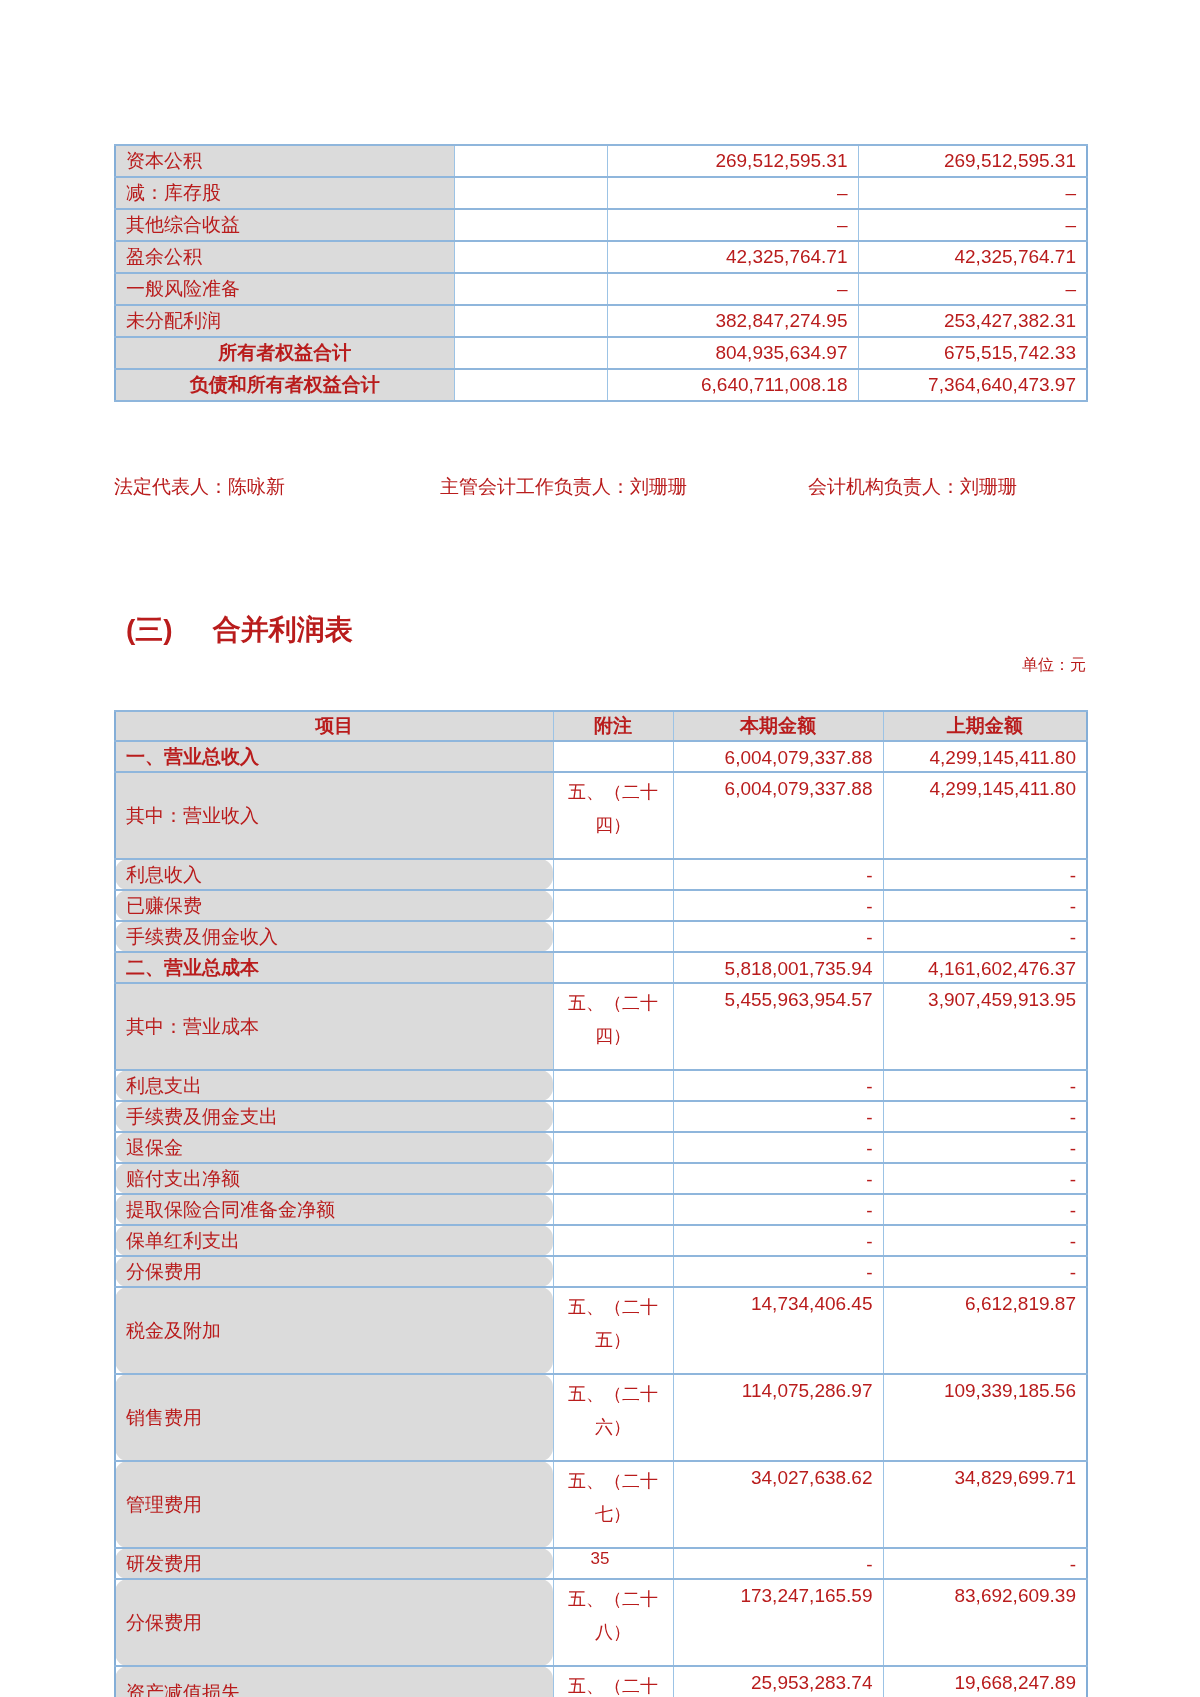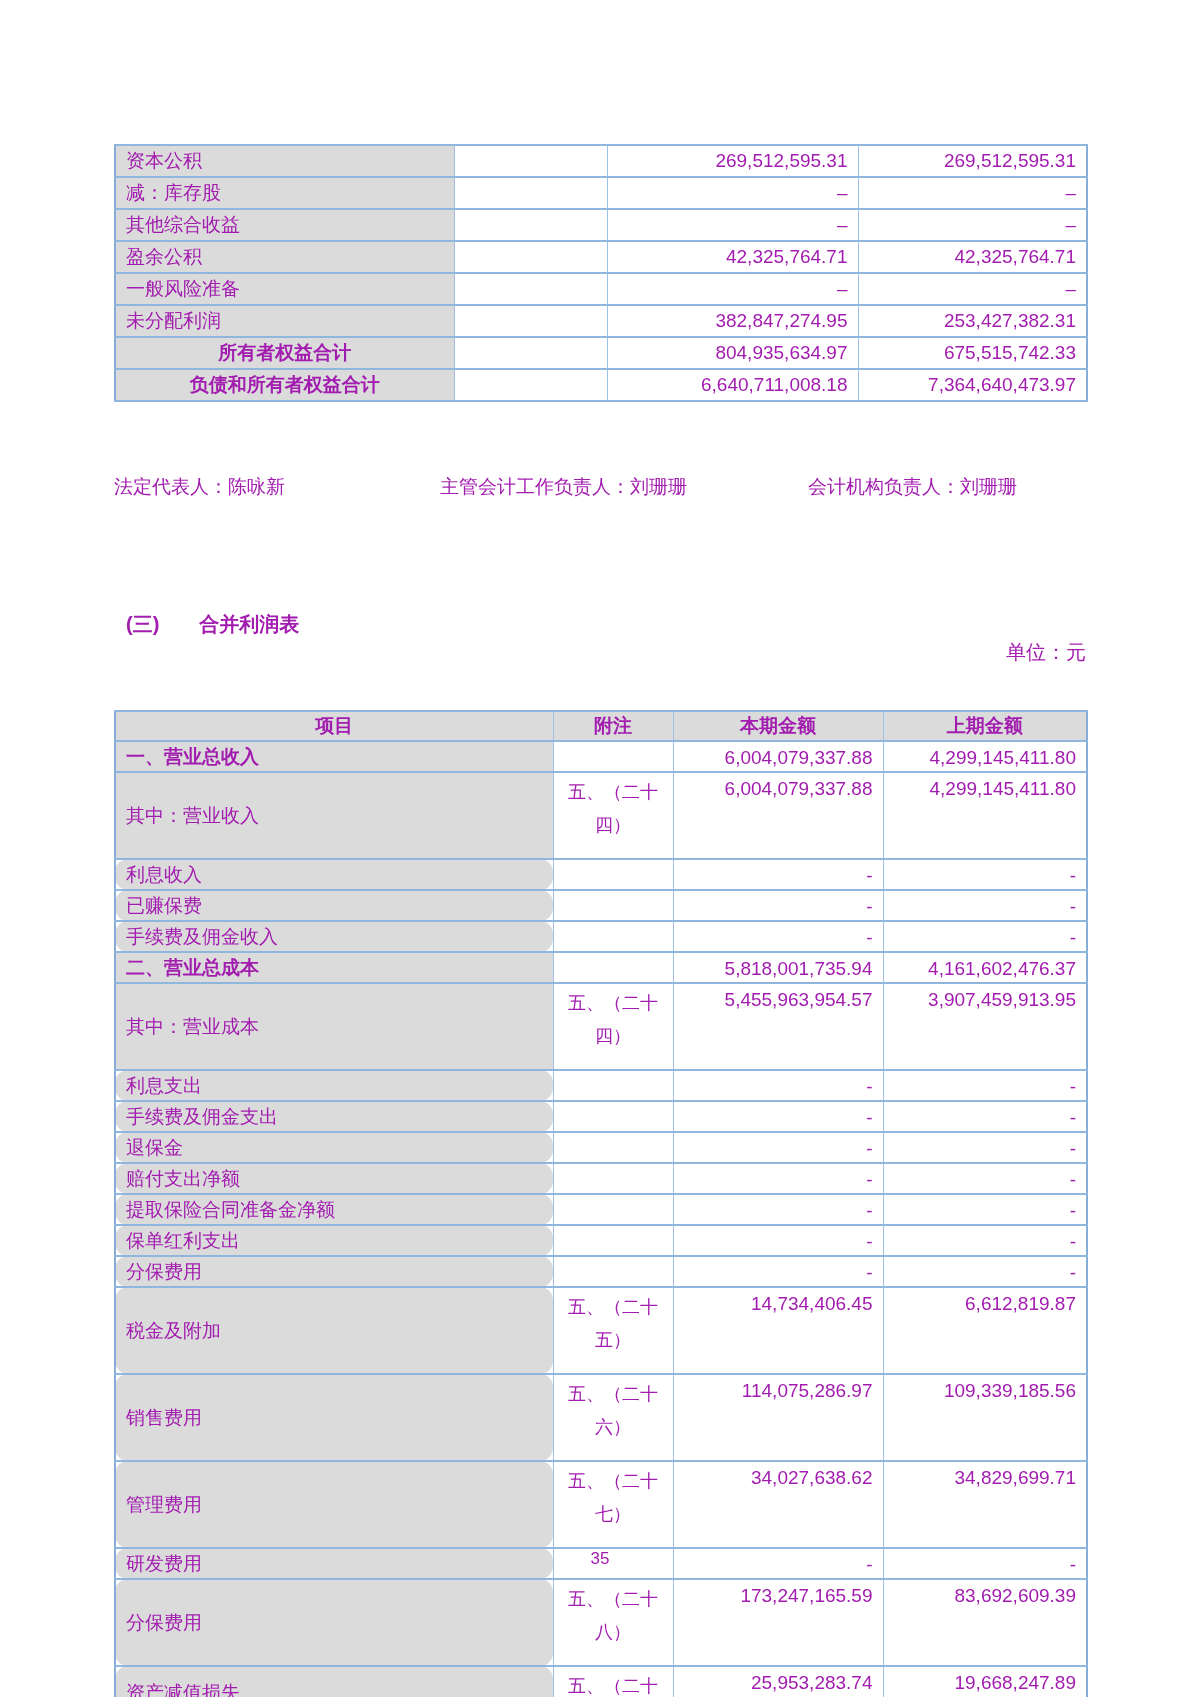--- a/index.html
+++ b/index.html
@@ -1,18 +1,18 @@
 <!DOCTYPE html>
 <html><head>
 <meta charset="utf-8">
 <style>
   html,body{margin:0;padding:0;background:#e8e8e8;}
   .sheet{
     position:relative;width:1200px;height:1697px;margin:0 auto;background:#ffffff;
-    font-family:"Liberation Sans","DejaVu Sans",sans-serif;color:#a21caf;overflow:hidden;
+    font-family:"Liberation Sans","DejaVu Sans",sans-serif;color:#b91c1c;overflow:hidden;
   }
   table{border-collapse:collapse;table-layout:fixed;border:2px solid #84aed7;}
   td,th{
     border-left:1px solid #9cc3e5;border-right:1px solid #9cc3e5;
     border-top:2px solid #8fb6dc;border-bottom:2px solid #8fb6dc;
     padding:0 10px;font-size:19px;overflow:hidden;
   }
   .label-cell{background:#dbdbdb;text-align:left;vertical-align:middle;}
   .num-cell{text-align:right;vertical-align:top;padding-top:5px;}
   .note-cell{
@@ -33,23 +33,23 @@
     background:#dbdbdb;font-weight:bold;text-align:center;font-size:19px;vertical-align:middle;
   }
   tr.section .label-cell{font-weight:bold;}
   tr.indent .label-cell{border-radius:13px;}
   
   .signatures{position:absolute;left:114px;top:474px;width:972px;height:26px;}
   .sig{position:absolute;top:0;font-size:19px;white-space:nowrap;}
   .sig-1{left:0;}
   .sig-2{left:326px;}
   .sig-3{left:694px;}
-  .section-title{position:absolute;left:126px;top:611px;font-size:20px;font-weight:bold;white-space:nowrap;}
+  .section-title{position:absolute;left:126px;top:611px;font-size:28px;font-weight:bold;white-space:nowrap;}
   .section-title .idx{display:inline-block;margin-right:40px;}
-  .unit-label{position:absolute;right:114px;top:639px;font-size:20px;}
+  .unit-label{position:absolute;right:114px;top:655px;font-size:16px;}
   .page-number{position:absolute;left:0;top:1549px;width:100%;text-align:center;font-size:17px;}
 </style>
 </head>
 <body>
 
 <div class="sheet">
 
   <table id="balance-table">
     <colgroup>
         <col style="width:339px">

